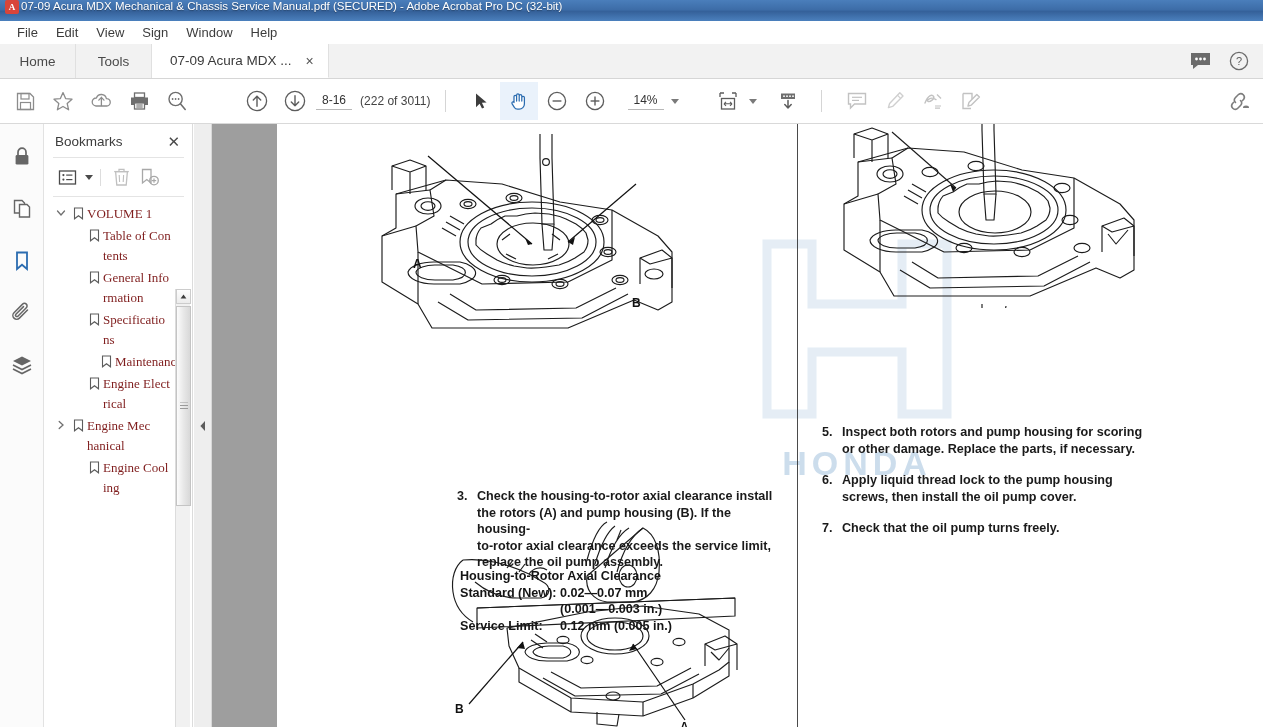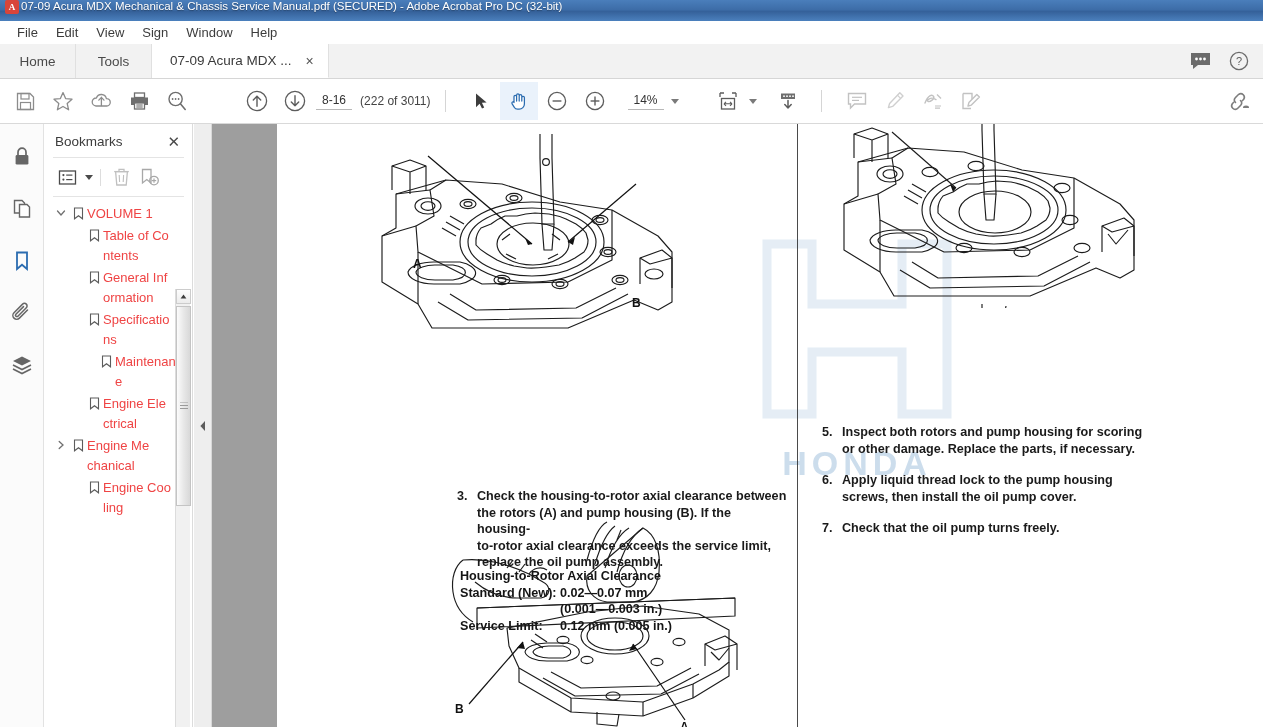--- a/index.html
+++ b/index.html
@@ -138,22 +138,22 @@
   }
   .bm-arrow {
     width: 16px; flex: 0 0 16px; display: flex; align-items: flex-start;
     justify-content: center; padding-top: 4px;
   }
   .bm-ico {
     width: 18px; flex: 0 0 18px; display: flex; align-items: flex-start;
     justify-content: center; padding-top: 3px;
   }
   .bm-label {
-    font-size: 13px; color: #ef4444; line-height: 20px;
-    word-break: break-all; padding-right: 4px;
+    font-size: 13px; color: #7f1d1d; line-height: 20px;
+    word-break: break-all; padding-right: 4px; font-family: Liberation Serif, serif;
   }
   .bm-scrollbar {
     position: absolute; right: 2px; top: 92px; width: 15px; height: 611px;
     background: #f1f1f1; border-left: 1px solid #dcdcdc;
   }
   .sb-arrow-up, .sb-arrow-dn {
     position: absolute; left: 0; width: 15px; height: 15px;
     background: linear-gradient(to bottom,#fdfdfd,#ececec);
     border: 1px solid #ccc; display: flex; align-items: center;
     justify-content: center; cursor: pointer;
@@ -674,21 +674,21 @@
         </g>
         <polygon points="160,112 153,106 156,113" fill="#111"></polygon>
         <polygon points="196,110 203,105 201,113" fill="#111"></polygon>
       </svg>
       <div class="callout" style="left:136px;top:133px">A</div>
       <div class="callout" style="left:355px;top:172px">B</div>
 
       <div class="step" style="left:180px;top:364px;width:330px">
         <span class="step-num">3.</span>
         <span class="step-body">
-          <span>Check the housing-to-rotor axial clearance between</span><br>
+          <span>Check the housing-to-rotor axial clearance install</span><br>
           <span>the rotors (A) and pump housing (B). If the housing-</span><br>
           <span>to-rotor axial clearance exceeds the service limit,</span><br>
           <span>replace the oil pump assembly.</span>
         </span>
       </div>
 
       <div class="spec-block" style="left:183px;top:444px;width:330px">
         <div>Housing-to-Rotor Axial Clearance</div>
         <div class="spec-row">
           <span class="spec-lbl">Standard (New):</span>

